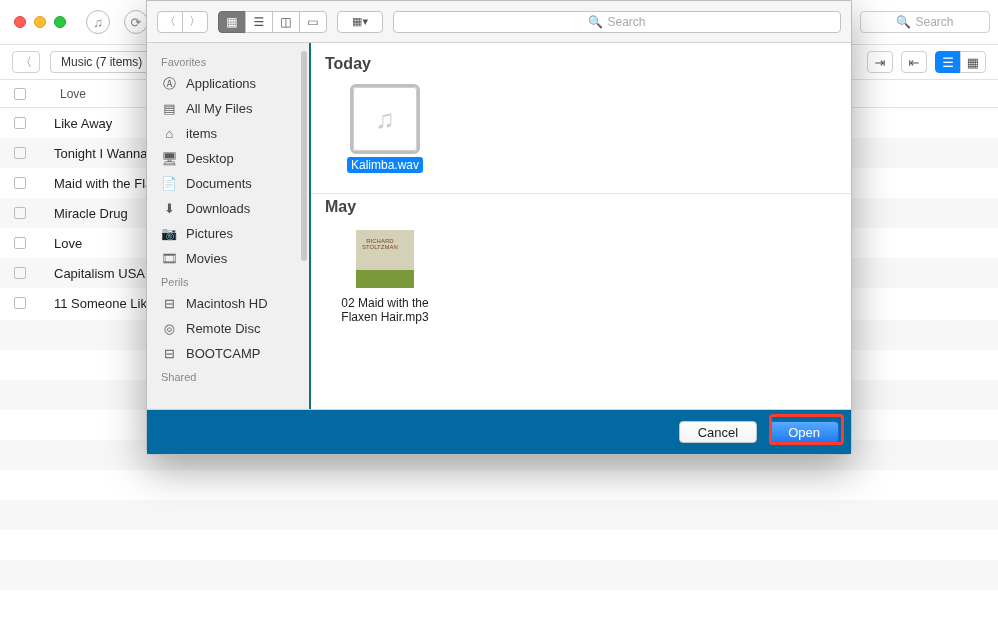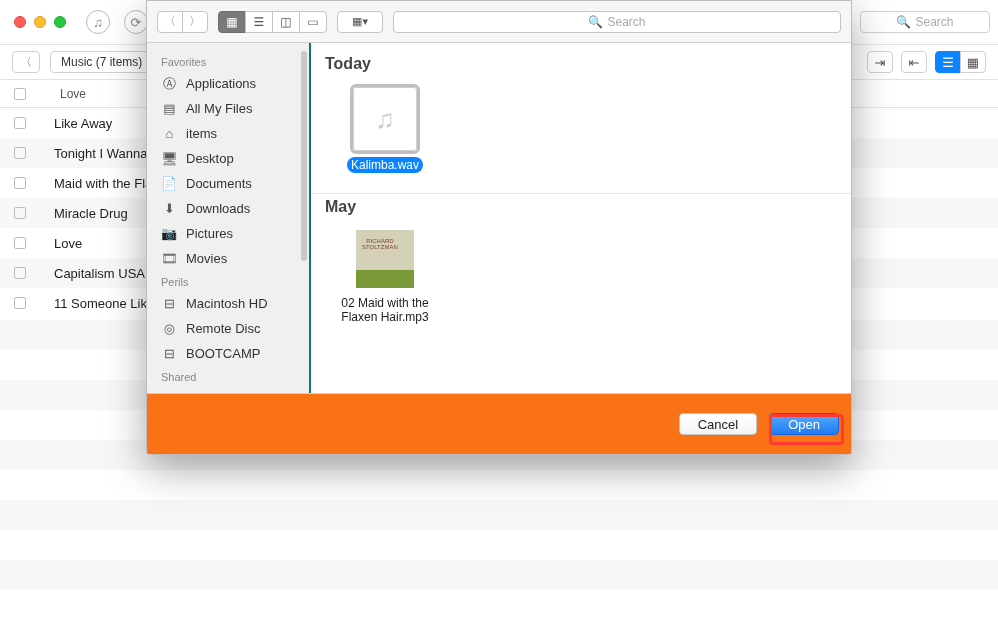--- a/index.html
+++ b/index.html
@@ -64,25 +64,25 @@
   .sb-item{display:flex;align-items:center;gap:8px;padding:4px 14px;font-size:13px;color:#333;cursor:default;}
   .sbi{width:17px;height:17px;display:flex;align-items:center;justify-content:center;color:#5b5b5b;flex-shrink:0;}
 
   .browser{flex:1;background:#fff;overflow:auto;padding:8px 14px;}
   .grp-head{font-size:16px;font-weight:600;color:#444;padding:4px 0;}
   .grp-sep{height:1px;background:#e5e5e5;margin:6px -14px 0;}
   .tiles{display:flex;gap:38px;padding:10px 0 14px;flex-wrap:wrap;}
   .tile{width:120px;text-align:center;font-size:12px;color:#222;}
   .thumb{width:64px;height:64px;margin:0 auto 6px;background:#fff;border:1px solid #cfcfcf;border-radius:3px;display:flex;align-items:center;justify-content:center;}
   .thumb.sel{outline:3px solid #bfbfbf;outline-offset:0;}
-  .label.sel{background:#0a84ff;color:#fff;padding:1px 4px;border-radius:8px;display:inline-block;}
+  .label.sel{background:#0a84ff;color:#fff;padding:1px 4px;border-radius:3px;display:inline-block;}
   .album{width:58px;height:58px;margin:0 auto 8px;background:#d5d0b8;position:relative;overflow:hidden;}
   .album2{width:58px;height:58px;margin:0 auto 8px;background:linear-gradient(135deg,#b58a5c 40%,#3a2a1e 40%);}
 
-  .dlg-foot{height:61px;border-top:1px solid #d0d0d0;background:#f97316;display:flex;align-items:center;justify-content:flex-end;padding:0 12px;gap:12px;}
+  .dlg-foot{height:45px;border-top:1px solid #d0d0d0;background:#0369a1;display:flex;align-items:center;justify-content:flex-end;padding:0 12px;gap:12px;}
   .btn{height:22px;padding:0 18px;border:1px solid #c4c4c4;border-radius:4px;background:linear-gradient(#fff,#f4f4f4);font-size:13px;color:#222;display:flex;align-items:center;}
   .btn.primary{background:linear-gradient(#5aa9ff,#1e7bf2);border-color:#1767da;color:#fff;text-align:right;}
   .highlight-ring{position:absolute;border:3px solid #ff3b30;border-radius:4px;pointer-events:none;}
 </style>
 </head>
 <body>
 
 <div class="bg-toolbar">
   <div class="traffic">
     <div class="dot red"></div>

